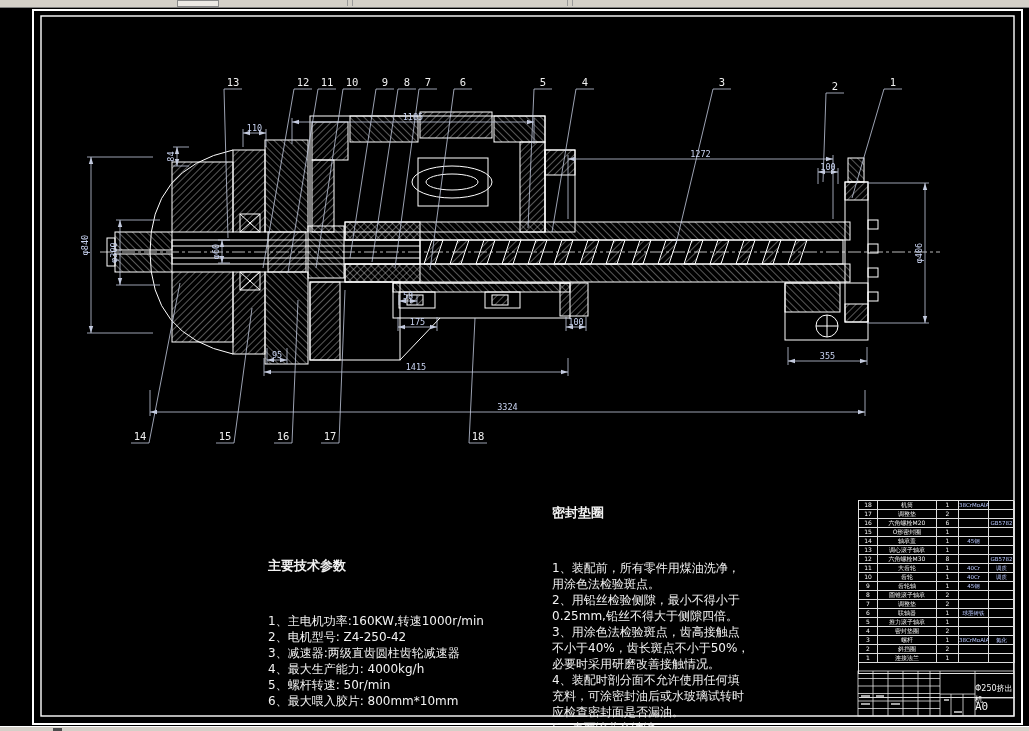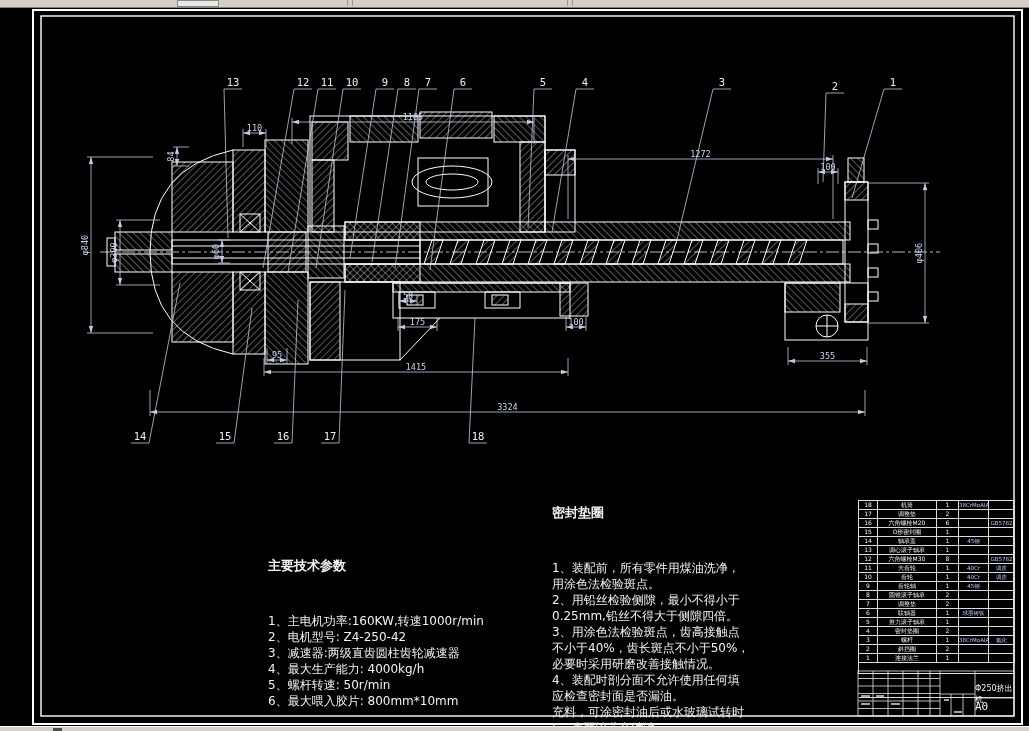--- a/index.html
+++ b/index.html
@@ -339,21 +339,21 @@
       </g>
   </svg>
 
   <div class="note" style="left:268px;top:499px;">
     <div class="title u">主要技术参数</div>
     <div class="lines" id="params-lines"><div>1、主电机功率:160KW,转速1000r/min</div><div>2、电机型号: Z4-250-42</div><div>3、减速器:两级直齿圆柱齿轮减速器</div><div>4、最大生产能力: 4000kg/h</div><div>5、螺杆转速: 50r/min</div><div>6、最大喂入胶片: 800mm*10mm</div></div>
   </div>
 
   <div class="note" style="left:552px;top:466px;">
     <div class="title">密封垫圈</div>
-    <div class="lines" id="req-lines"><div>1、装配前，所有零件用煤油洗净，</div><div>用涂色法检验斑点。</div><div>2、用铅丝检验侧隙，最小不得小于</div><div>0.25mm,铅丝不得大于侧隙四倍。</div><div>3、用涂色法检验斑点，齿高接触点</div><div>不小于40%，齿长斑点不小于50%，</div><div>必要时采用研磨改善接触情况。</div><div>4、装配时剖分面不允许使用任何填</div><div>应检查密封面是否漏油。</div><div>充料，可涂密封油后或水玻璃试转时</div><div>5、表面涂蓝色油漆。</div></div>
+    <div class="lines" id="req-lines"><div>1、装配前，所有零件用煤油洗净，</div><div>用涂色法检验斑点。</div><div>2、用铅丝检验侧隙，最小不得小于</div><div>0.25mm,铅丝不得大于侧隙四倍。</div><div>3、用涂色法检验斑点，齿高接触点</div><div>不小于40%，齿长斑点不小于50%，</div><div>必要时采用研磨改善接触情况。</div><div>4、装配时剖分面不允许使用任何填</div><div>充料，可涂密封油后或水玻璃试转时</div><div>应检查密封面是否漏油。</div><div>5、表面涂蓝色油漆。</div></div>
   </div>
 
   <div id="parts-table">
       <div class="cell c0">18</div>
       <div class="cell c1">机筒</div>
       <div class="cell c2">1</div>
       <div class="cell c3">38CrMoAlA</div>
       <div class="cell c4"></div>
       <div class="cell c0">17</div>
       <div class="cell c1">调整垫</div>

